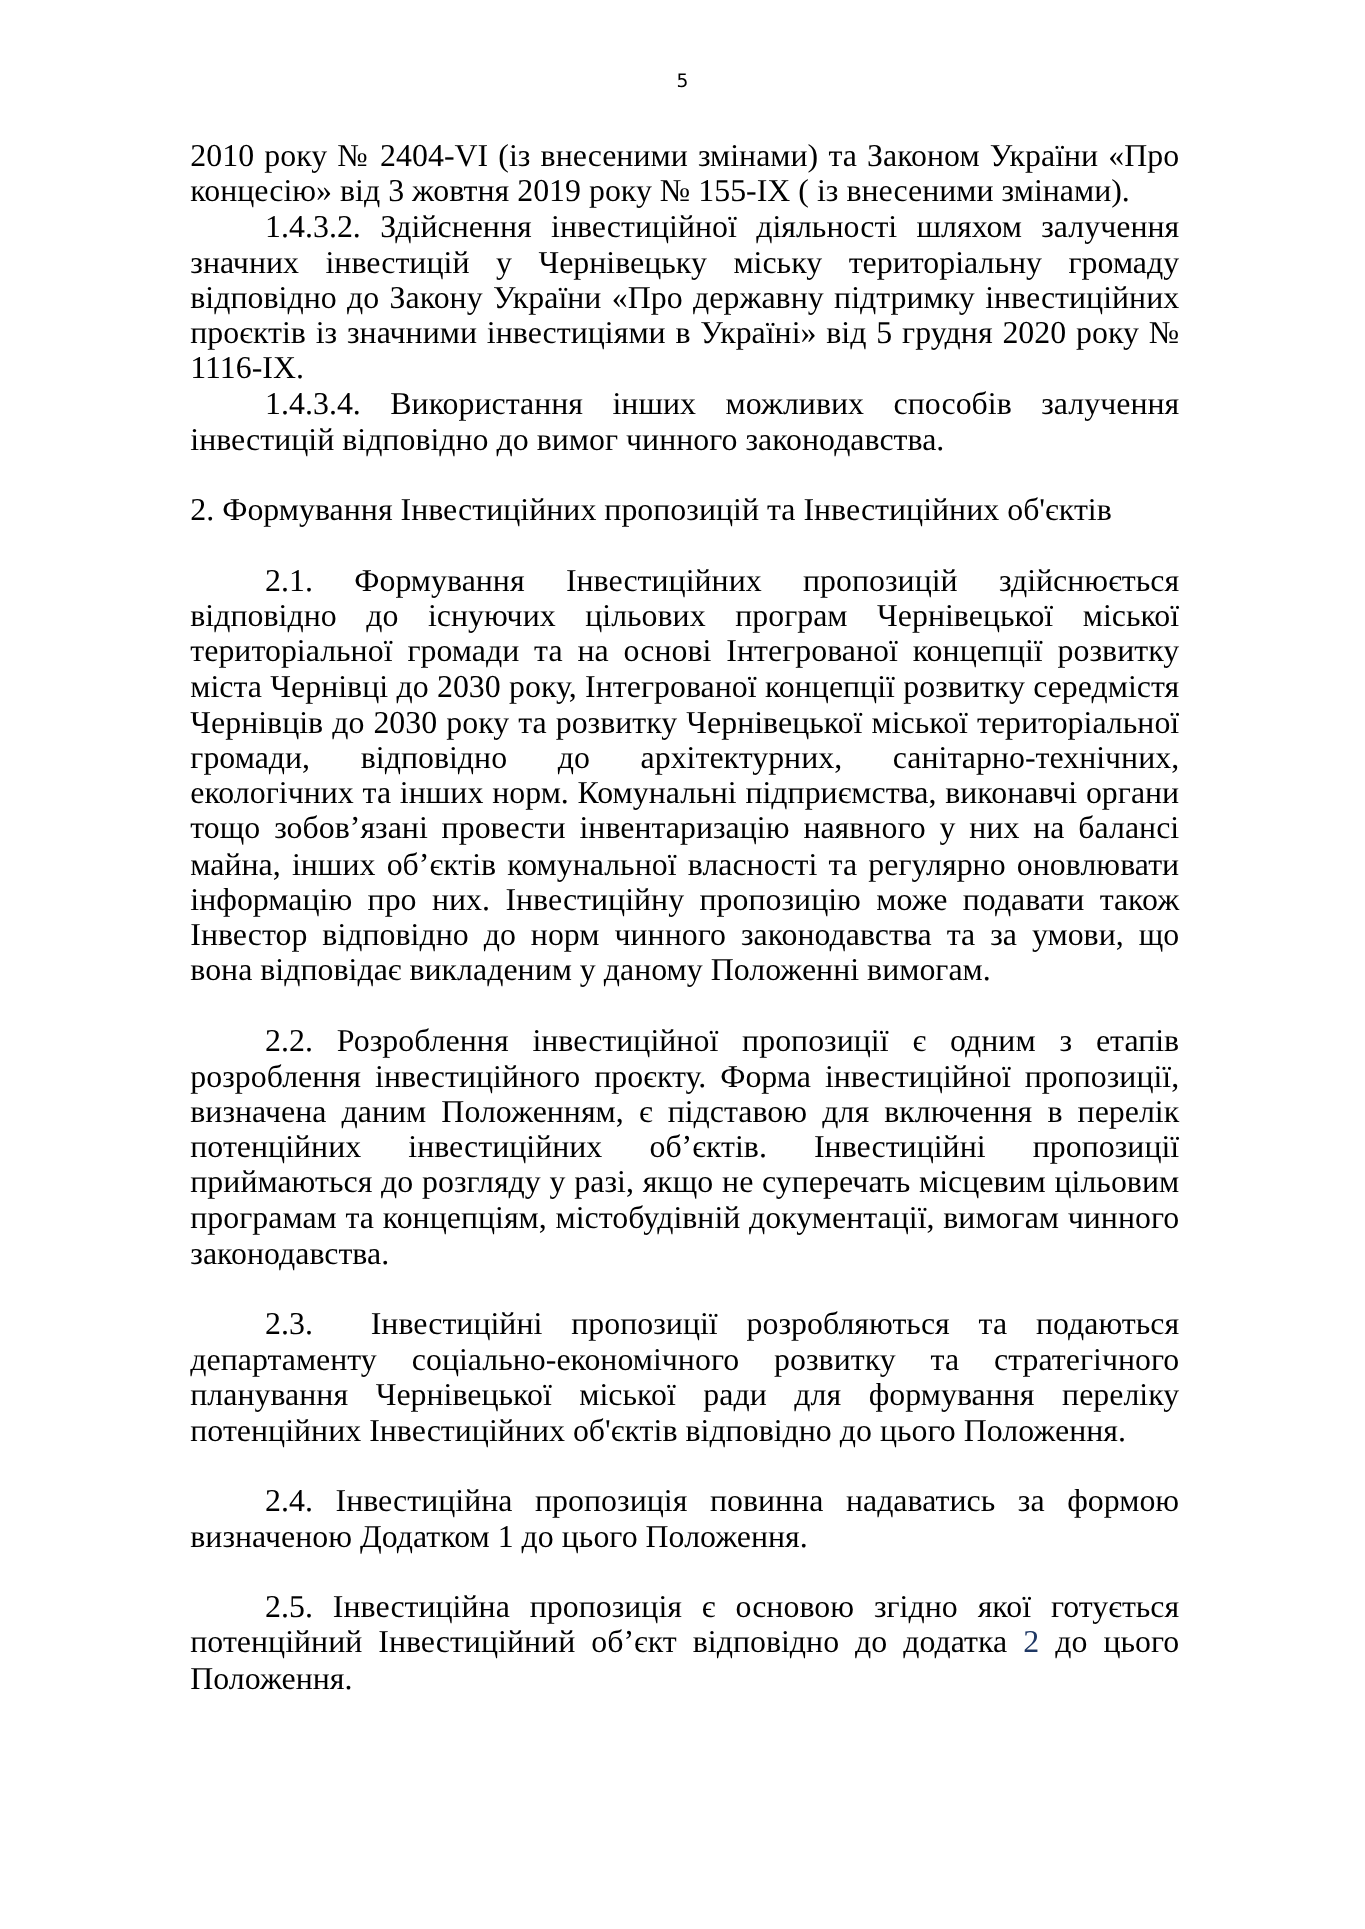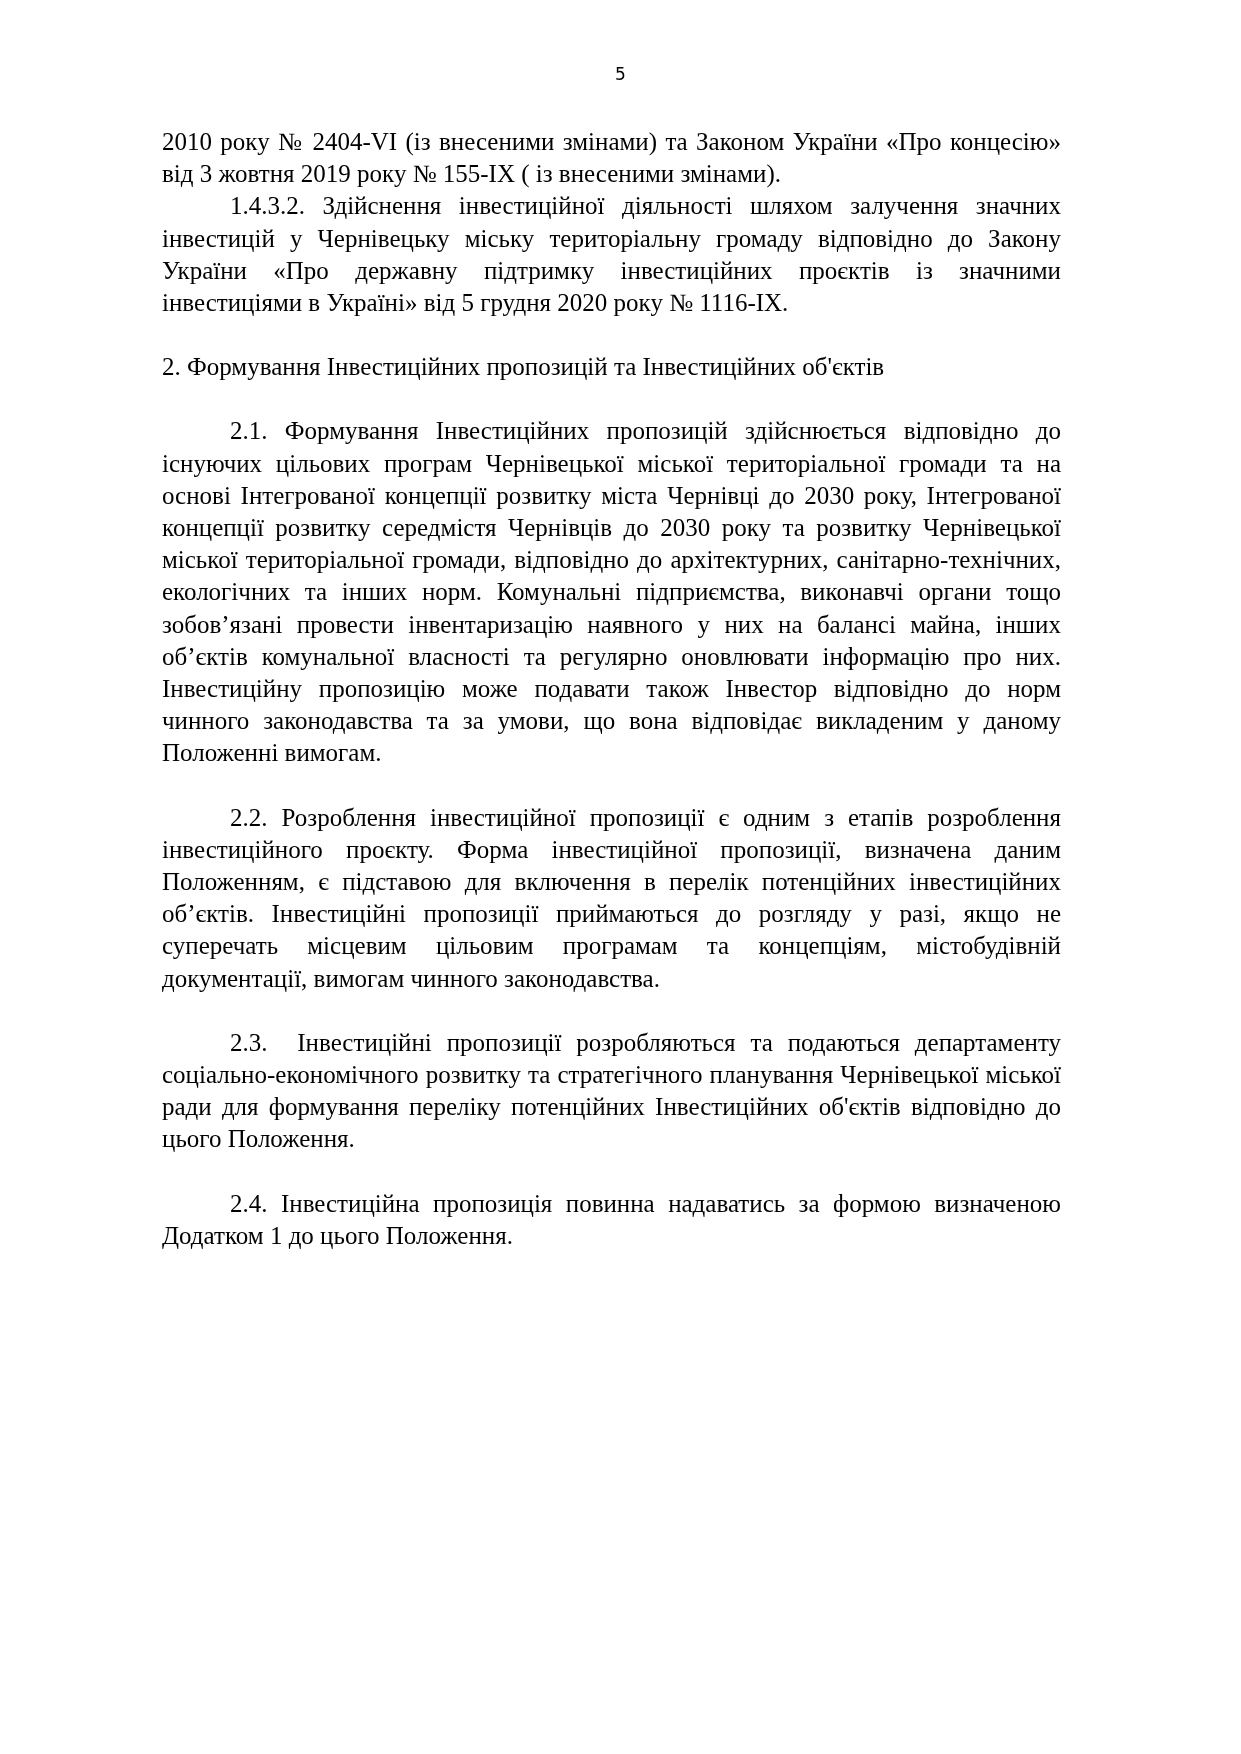--- a/index.html
+++ b/index.html
@@ -1,20 +1,20 @@
 <!DOCTYPE html>
 <html><head>
 <meta charset="utf-8">
 <style>
   html, body { margin: 0; padding: 0; background: #ffffff; }
   body { width: 1241px; height: 1754px; position: relative; overflow: hidden; }
   .page {
-    position: absolute; left: 162px; top: 0; width: 899px;
+    position: absolute; left: 173px; top: 0; width: 899px;
     font-family: "Liberation Serif", serif; color: #000;
-    font-size: 25px; line-height: 32.2px;
+    font-size: 29px; line-height: 32.2px;
   }
   .page-num {
     position: absolute; left: 0; width: 1241px; top: 64px; text-align: center;
     font-family: "DejaVu Sans", sans-serif; font-size: 17px; color: #000;
   }
   p { margin: 0; text-align: justify; text-align-last: left; }
   .indent { text-indent: 68px; }
   .num { font-weight: normal; margin-top: 13px; }
   .heading { font-weight: normal; text-align: center; text-indent: 0; }
   .gap { height: 32px; }
@@ -31,20 +31,23 @@
 
   <p>
     <span>2010 року № 2404-VI (із внесеними змінами) та Законом України «Про концесію» від 3 жовтня 2019 року № 155-IX ( із внесеними змінами).</span>
   </p>
 
   <p class="indent">
     <span class="num">1.4.3.2.</span><span> Здійснення інвестиційної діяльності шляхом залучення значних інвестицій у Чернівецьку міську територіальну громаду відповідно до Закону України «Про державну підтримку інвестиційних проєктів із значними інвестиціями в Україні» від 5 грудня 2020 року № 1116-IX.</span>
   </p>
 
 
+  <p class="indent">
+    <span class="num">1.4.3.4.</span><span> Використання інших можливих способів залучення інвестицій відповідно до вимог чинного законодавства.</span>
+  </p>
 
   <div class="gap"></div>
 
   <p class="heading">2. Формування Інвестиційних пропозицій та Інвестиційних об'єктів</p>
 
   <div class="gap"></div>
 
   <p class="indent">
     <span class="num">2.1.</span><span> Формування Інвестиційних пропозицій здійснюється відповідно до існуючих цільових програм Чернівецької міської територіальної громади та на основі Інтегрованої концепції розвитку міста Чернівці до 2030 року, Інтегрованої концепції розвитку середмістя Чернівців до 2030 року та розвитку Чернівецької міської територіальної громади, відповідно до архітектурних, санітарно-технічних, екологічних та інших норм. Комунальні підприємства, виконавчі органи тощо зобов’язані провести інвентаризацію наявного у них на балансі майна, інших об’єктів комунальної власності та регулярно оновлювати інформацію про них. Інвестиційну пропозицію може подавати також Інвестор відповідно до норм чинного законодавства та за умови, що вона відповідає викладеним у даному Положенні вимогам.</span>
   </p>
@@ -62,16 +65,19 @@
   </p>
 
   <div class="gap"></div>
 
   <p class="indent">
     <span class="num">2.4.</span><span> Інвестиційна пропозиція повинна надаватись за формою визначеною Додатком 1 до цього Положення.</span>
   </p>
 
   <div class="gap"></div>
 
+  <p class="indent">
+    <span class="num">2.5.</span><span> Інвестиційна пропозиція є основою згідно якої готується потенційний Інвестиційний об’єкт відповідно до додатка </span><span class="blue">2</span><span> до цього Положення.</span>
+  </p>
 
   <div class="gap"></div>
 
 </div>
 
 </body></html>

